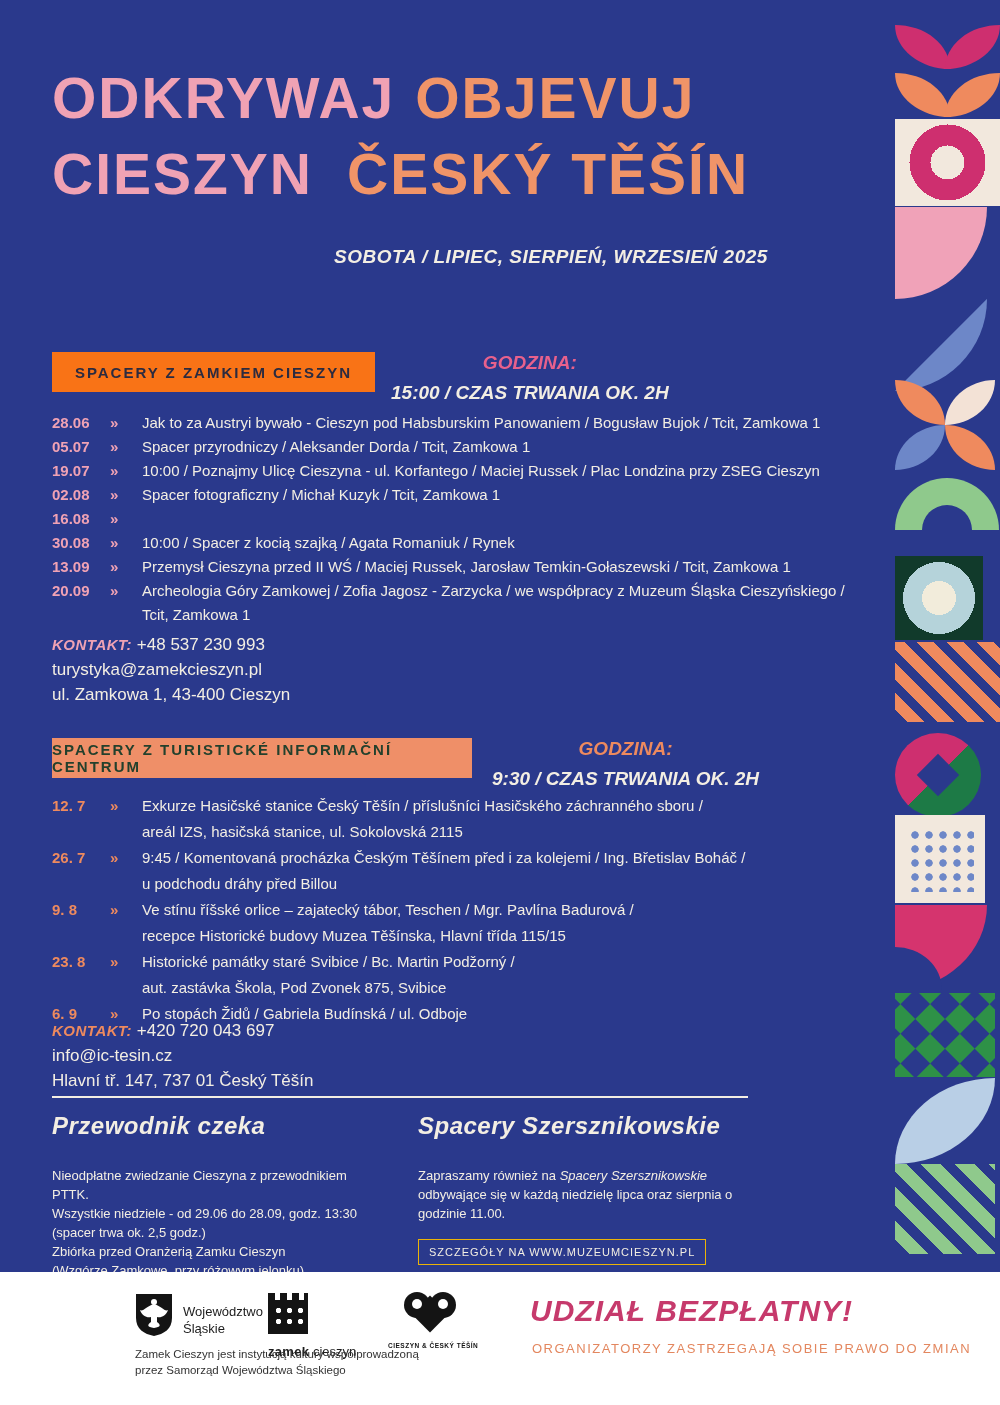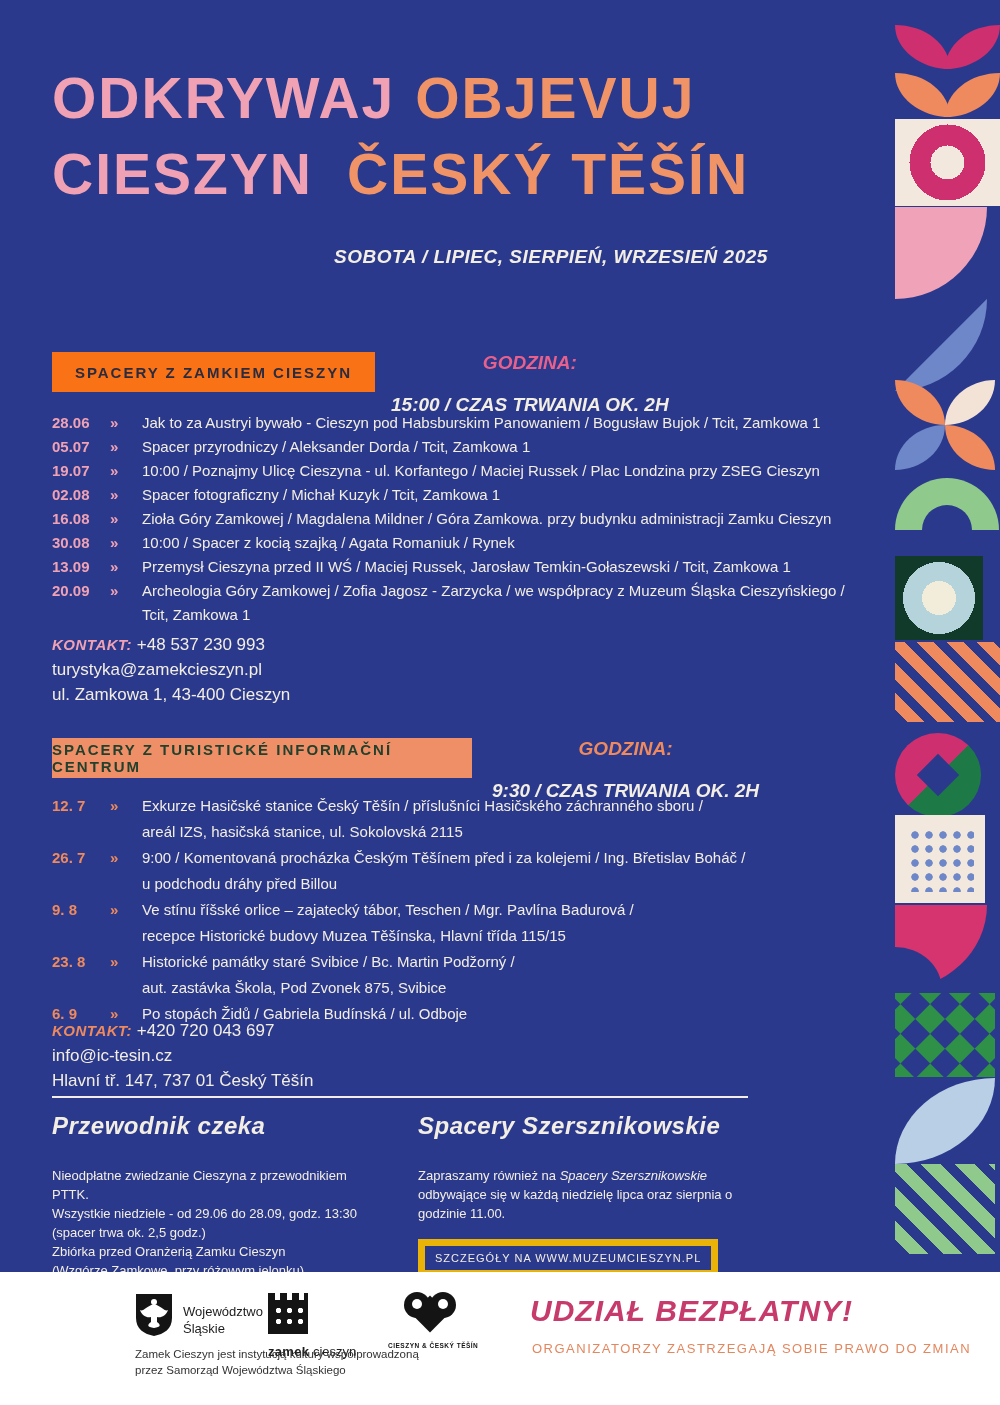--- a/index.html
+++ b/index.html
@@ -17,21 +17,21 @@
 
   
   .sec-box{height:40px;display:flex;align-items:center;justify-content:center;font-weight:bold;letter-spacing:2px;font-size:15px;}
   .sec-box.pink{left:52px;top:352px;width:323px;background:#f97316;color:#2b2b40;}
   .sec-box.orange{left:52px;top:738px;width:420px;background:#ef8f68;color:#23402c;}
   .godz{display:flex;gap:8px;font-style:italic;font-weight:bold;font-size:19px;align-items:center;height:40px;flex-direction:column;}
   .godz1{left:391px;top:352px;}
   .godz2{left:492px;top:738px;}
   .godz .lbl1{color:#e8618c;}
   .godz .lbl2{color:#ee8a5e;}
-  .godz .val{color:#f3eee3;margin-top:12px;}
+  .godz .val{color:#f3eee3;}
 
   
   .evlist{left:52px;width:828px;color:#f3eee3;font-size:15px;}
   .evlist1{top:411px;line-height:24px;}
   .evlist2{top:793px;line-height:26px;}
   .ev{display:flex;}
   .ev .d{flex:0 0 58px;font-weight:bold;}
   .evlist1 .d{color:#f0a2b4;}
   .evlist2 .d{color:#ee8a5e;}
   .ev .s{flex:0 0 32px;font-weight:bold;}
@@ -47,21 +47,21 @@
   .contact1 .k{color:#f0a2b4;}
   .contact2 .k{color:#ee8a5e;}
 
   
   .divider{left:52px;top:1096px;width:696px;height:2px;background:#f3eee3;}
   .bcol{color:#f3eee3;width:330px;}
   .bcol h3{margin:0;font-size:24px;font-style:italic;font-weight:bold;letter-spacing:.5px;}
   .bcol .small{font-size:13px;line-height:19px;margin-top:26px;}
   .bleft{left:52px;top:1112px;}
   .bright{left:418px;top:1112px;}
-  .details-btn{display:inline-block;margin-top:16px;border:7px solid #eab308;padding:6px 10px;font-size:11px;letter-spacing:1px;color:#f3eee3;}
+  .details-btn{display:inline-block;margin-top:16px;border:1px solid #eab308;padding:6px 10px;font-size:11px;letter-spacing:1px;color:#f3eee3;}
 
   
   .footer{left:0;top:1272px;width:1000px;height:133px;background:#ffffff;}
   .logo-row{position:absolute;display:flex;align-items:flex-end;}
   .eagle-group{left:135px;top:1293px;}
   .eagle-label{font-size:13px;color:#1c1c1c;line-height:17px;margin-left:10px;margin-top:6px;}
   .zamek-group{left:268px;top:1293px;width:90px;}
   .zamek-icon{width:40px;height:34px;background:#141414;position:relative;}
   .zamek-icon::before{content:"";position:absolute;left:0;top:-7px;width:40px;height:7px;
      background:repeating-linear-gradient(90deg,#141414 0 7px,transparent 7px 12px);}
@@ -160,21 +160,20 @@
         <span class="t">10:00 / Poznajmy Ulicę Cieszyna - ul. Korfantego / Maciej Russek / Plac Londzina przy ZSEG Cieszyn</span>
       </div>
     <div class="ev">
         <span class="d">02.08</span>
         <span class="s">»</span>
         <span class="t">Spacer fotograficzny / Michał Kuzyk / Tcit, Zamkowa 1</span>
       </div>
     <div class="ev">
         <span class="d">16.08</span>
         <span class="s">»</span>
-        <span class="t">Zioła Góry Zamkowej / Magdalena Mildner / Góra Zamkowa. przy budynku administracji Zamku Cieszyn</span>
       </div>
     <div class="ev">
         <span class="d">30.08</span>
         <span class="s">»</span>
         <span class="t">10:00 / Spacer z kocią szajką / Agata Romaniuk / Rynek</span>
       </div>
     <div class="ev">
         <span class="d">13.09</span>
         <span class="s">»</span>
         <span class="t">Przemysł Cieszyna przed II WŚ / Maciej Russek, Jarosław Temkin-Gołaszewski / Tcit, Zamkowa 1</span>
@@ -207,21 +206,21 @@
         <span class="s">»</span>
         <span class="t">
           <div>Exkurze Hasičské stanice Český Těšín / příslušníci Hasičského záchranného sboru /</div>
           <div>areál IZS, hasičská stanice, ul. Sokolovská 2115</div>
         </span>
       </div>
     <div class="ev">
         <span class="d">26. 7</span>
         <span class="s">»</span>
         <span class="t">
-          <div>9:00 / Komentovaná procházka Českým Těšínem před i za kolejemi / Ing. Břetislav Boháč /</div>
+          <div>9:45 / Komentovaná procházka Českým Těšínem před i za kolejemi / Ing. Břetislav Boháč /</div>
           <div>u podchodu dráhy před Billou</div>
         </span>
       </div>
     <div class="ev">
         <span class="d">9. 8</span>
         <span class="s">»</span>
         <span class="t">
           <div>Ve stínu říšské orlice – zajatecký tábor, Teschen / Mgr. Pavlína Badurová /</div>
           <div>recepce Historické budovy Muzea Těšínska, Hlavní třída 115/15</div>
         </span>

